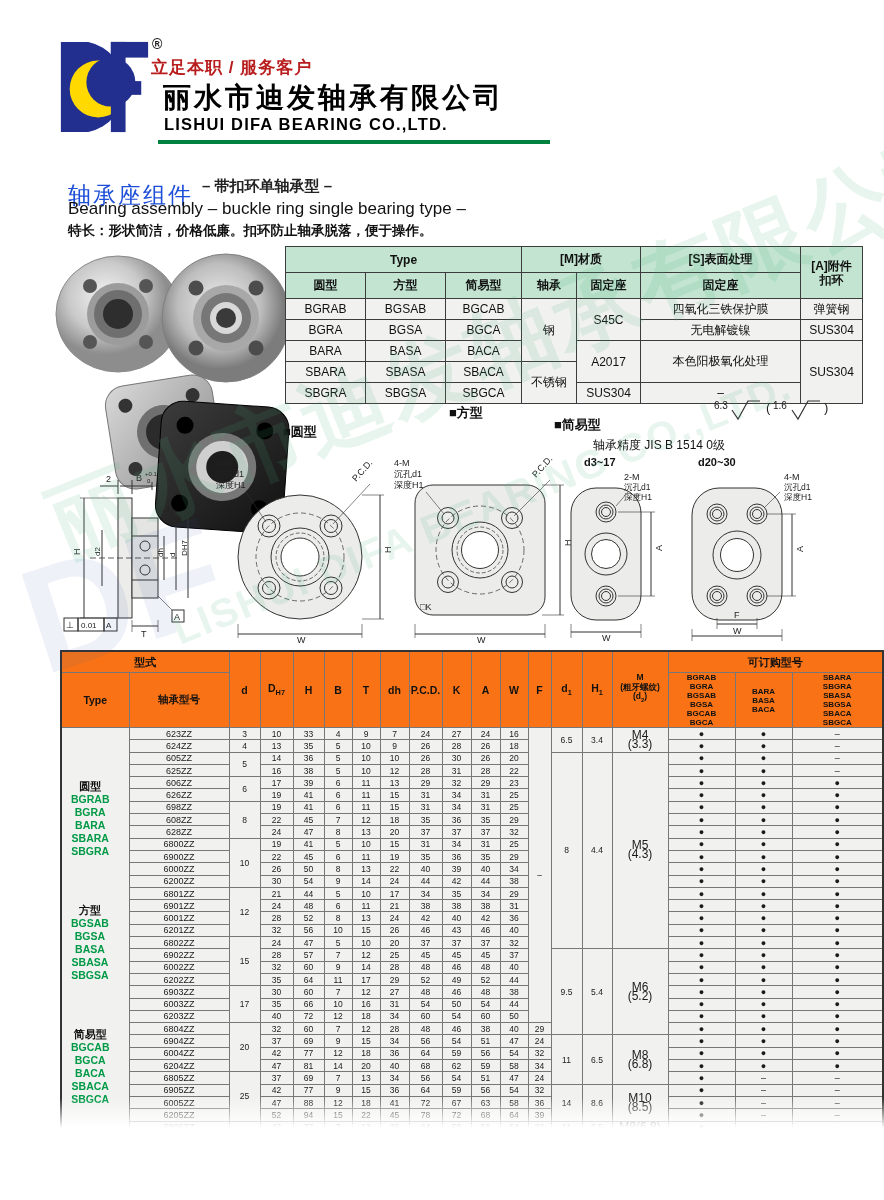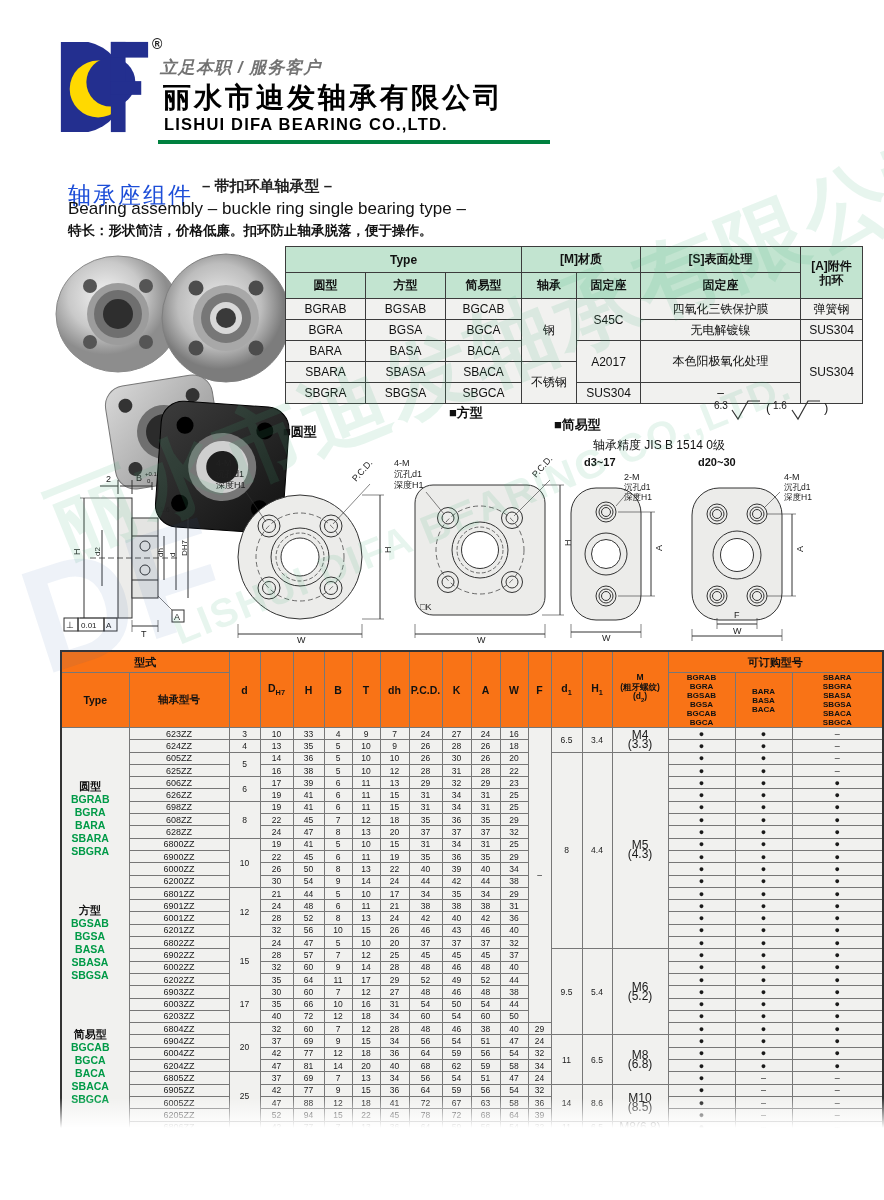--- a/index.html
+++ b/index.html
@@ -10,21 +10,21 @@
   
   .wm{position:absolute;white-space:nowrap;font-weight:bold;pointer-events:none;z-index:6;
       transform-origin:left center;}
   .wm-cn{left:55px;top:470px;font-size:86px;color:rgba(70,175,120,0.13);transform:rotate(-22deg);letter-spacing:4px;}
   .wm-en{left:175px;top:610px;font-size:40px;color:rgba(70,175,120,0.13);transform:rotate(-22deg);letter-spacing:2px;}
   .wm-df{left:28px;top:540px;font-size:150px;color:rgba(40,95,165,0.08);transform:rotate(-18deg);}
 
   
   .logo{left:55px;top:36px;}
   .regmark{left:152px;top:36px;font-size:14px;font-weight:bold;color:#222;}
-  .slogan{left:160px;top:56px;font-size:17px;font-weight:bold;color:#737373;letter-spacing:1px;font-style:italic;}
+  .slogan{left:151px;top:56px;font-size:17px;font-weight:bold;color:#b91c1c;letter-spacing:1px;}
   .company-cn{left:163px;top:79px;font-size:28px;font-weight:bold;color:#000;letter-spacing:3px;}
   .company-en{left:164px;top:115px;font-size:16.5px;font-weight:bold;color:#000;letter-spacing:1.2px;}
   .green-rule{left:158px;top:140px;width:392px;height:4px;background:#00813f;}
 
   
   .title-cn{left:68px;top:180px;font-size:23px;font-weight:normal;color:#1d4ed8;letter-spacing:2px;}
   .title-sub{left:202px;top:177px;font-size:15px;font-weight:bold;color:#222;}
   .title-en{left:68px;top:199px;font-size:17px;color:#111;}
   .features{left:68px;top:222px;font-size:13.5px;font-weight:bold;color:#111;}
 

